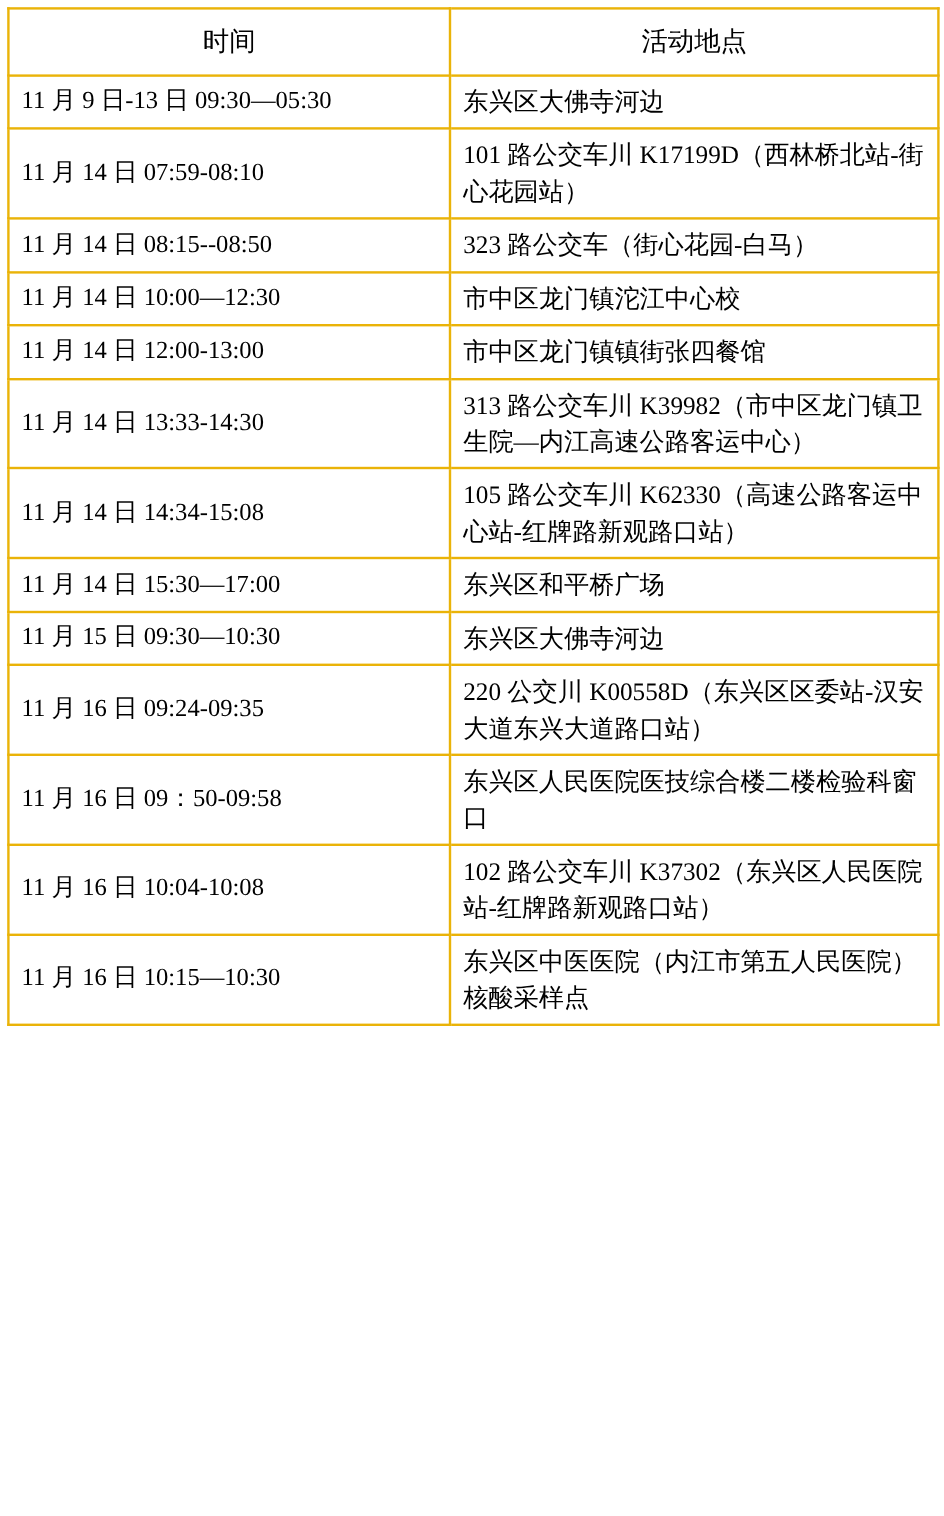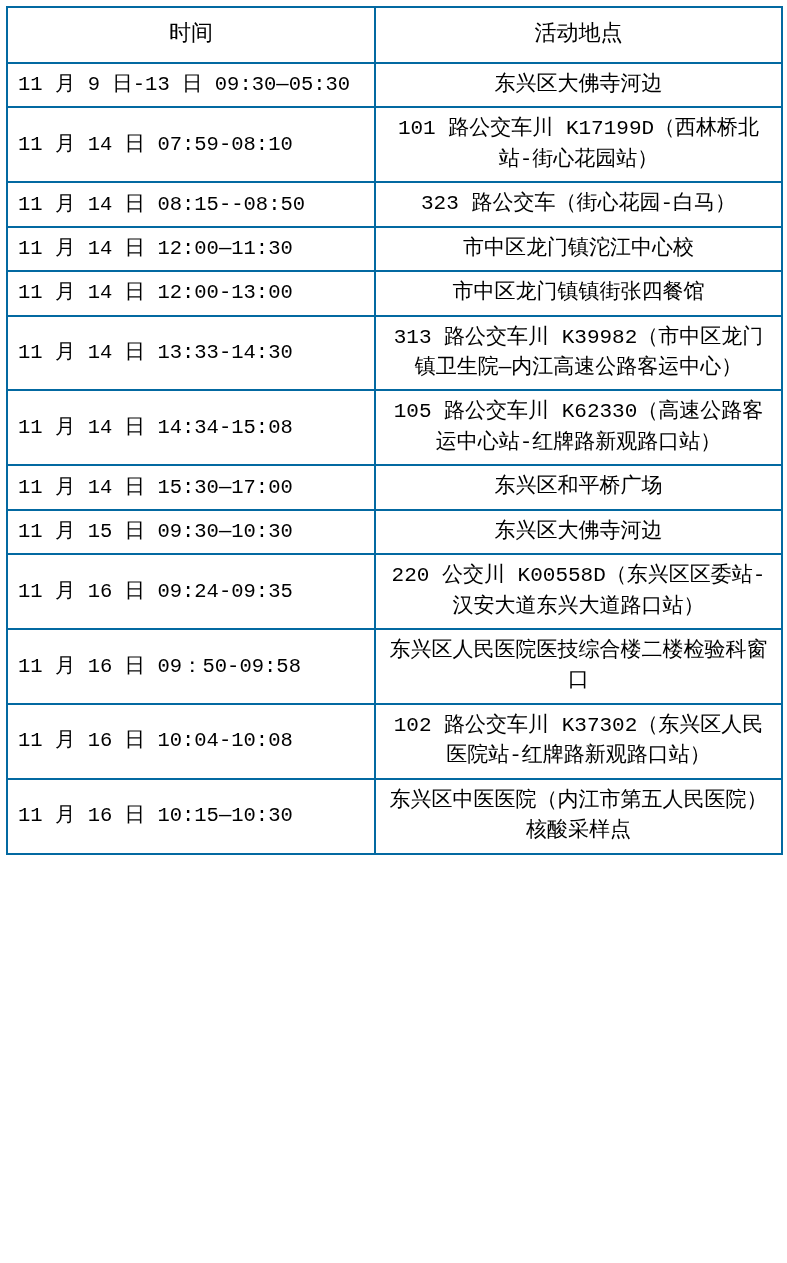--- a/index.html
+++ b/index.html
@@ -26,41 +26,40 @@
     border-collapse: collapse;
     table-layout: fixed;
     margin: 0 auto;
     border: 2px solid #000;
   }
   table.activity-table col.col-time { width: 368px; }
   table.activity-table col.col-place { width: 407px; }
 
   table.activity-table th,
   table.activity-table td {
-    border: 2px solid #0369a1;
+    border: 2px solid #eab308;
     padding: 6px 10px;
     font-size: 21px;
     line-height: 1.45;
     vertical-align: middle;
     word-break: break-word;
-    font-family: Liberation Mono, monospace;
   }
   table.activity-table th {
     text-align: center;
     font-weight: normal;
     font-size: 22px;
     padding: 11px 10px;
   }
   table.activity-table td.time-cell {
     text-align: left;
     white-space: nowrap;
     font-size: 20.5px;
   }
   table.activity-table td.place-cell {
-    text-align: center;
+    text-align: left;
   }
   .row-tall td { padding-top: 13px; padding-bottom: 13px; }
 </style>
 </head>
 <body>
 
 <div class="sheet">
   <table class="activity-table">
     <colgroup>
       <col class="col-time">
@@ -79,21 +78,21 @@
       </tr>
       <tr class="row-tall">
         <td class="time-cell">11 月 14 日 07:59-08:10</td>
         <td class="place-cell">101 路公交车川 K17199D（西林桥北站-街心花园站）</td>
       </tr>
       <tr>
         <td class="time-cell">11 月 14 日 08:15--08:50</td>
         <td class="place-cell">323 路公交车（街心花园-白马）</td>
       </tr>
       <tr>
-        <td class="time-cell">11 月 14 日 12:00—11:30</td>
+        <td class="time-cell">11 月 14 日 10:00—12:30</td>
         <td class="place-cell">市中区龙门镇沱江中心校</td>
       </tr>
       <tr>
         <td class="time-cell">11 月 14 日 12:00-13:00</td>
         <td class="place-cell">市中区龙门镇镇街张四餐馆</td>
       </tr>
       <tr class="row-tall">
         <td class="time-cell">11 月 14 日 13:33-14:30</td>
         <td class="place-cell">313 路公交车川 K39982（市中区龙门镇卫生院—内江高速公路客运中心）</td>
       </tr>

